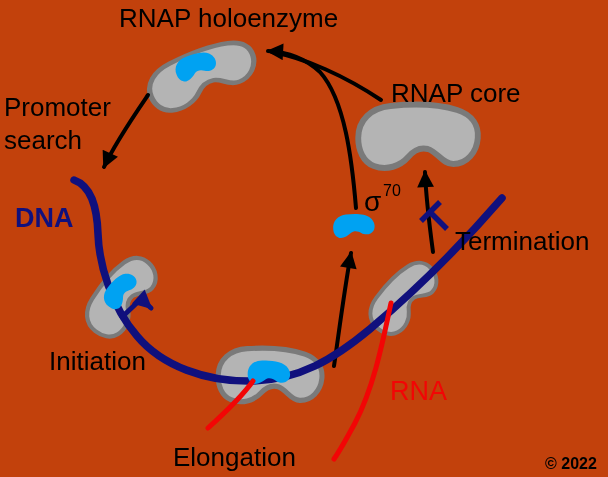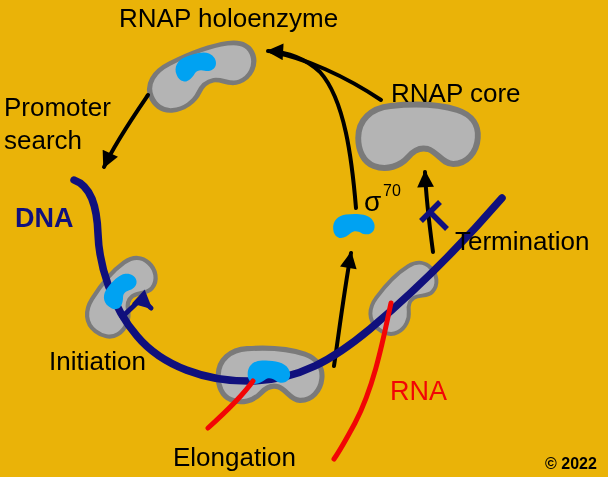--- a/index.html
+++ b/index.html
@@ -1,19 +1,19 @@
 <!DOCTYPE html>
 <html><head>
 <meta charset="utf-8">
 <style>
   html,body{margin:0;padding:0;background:#ffffff;}
   #stage{
     position:relative;
     width:608px;height:477px;
-    background:#eab308;
+    background:#c2410c;
     font-family:"Liberation Sans", sans-serif;
     overflow:hidden;
   }
   svg{display:block;}
   text{font-family:"Liberation Sans", sans-serif;}
   .lbl{font-size:26px;fill:#000000;}
   .lbl-dna{font-size:27px;fill:#10107d;font-weight:bold;}
   .lbl-rna{font-size:27px;fill:#f20505;}
   .lbl-sigma{font-size:28px;fill:#000000;}
   .lbl-sup{font-size:16px;fill:#000000;}

